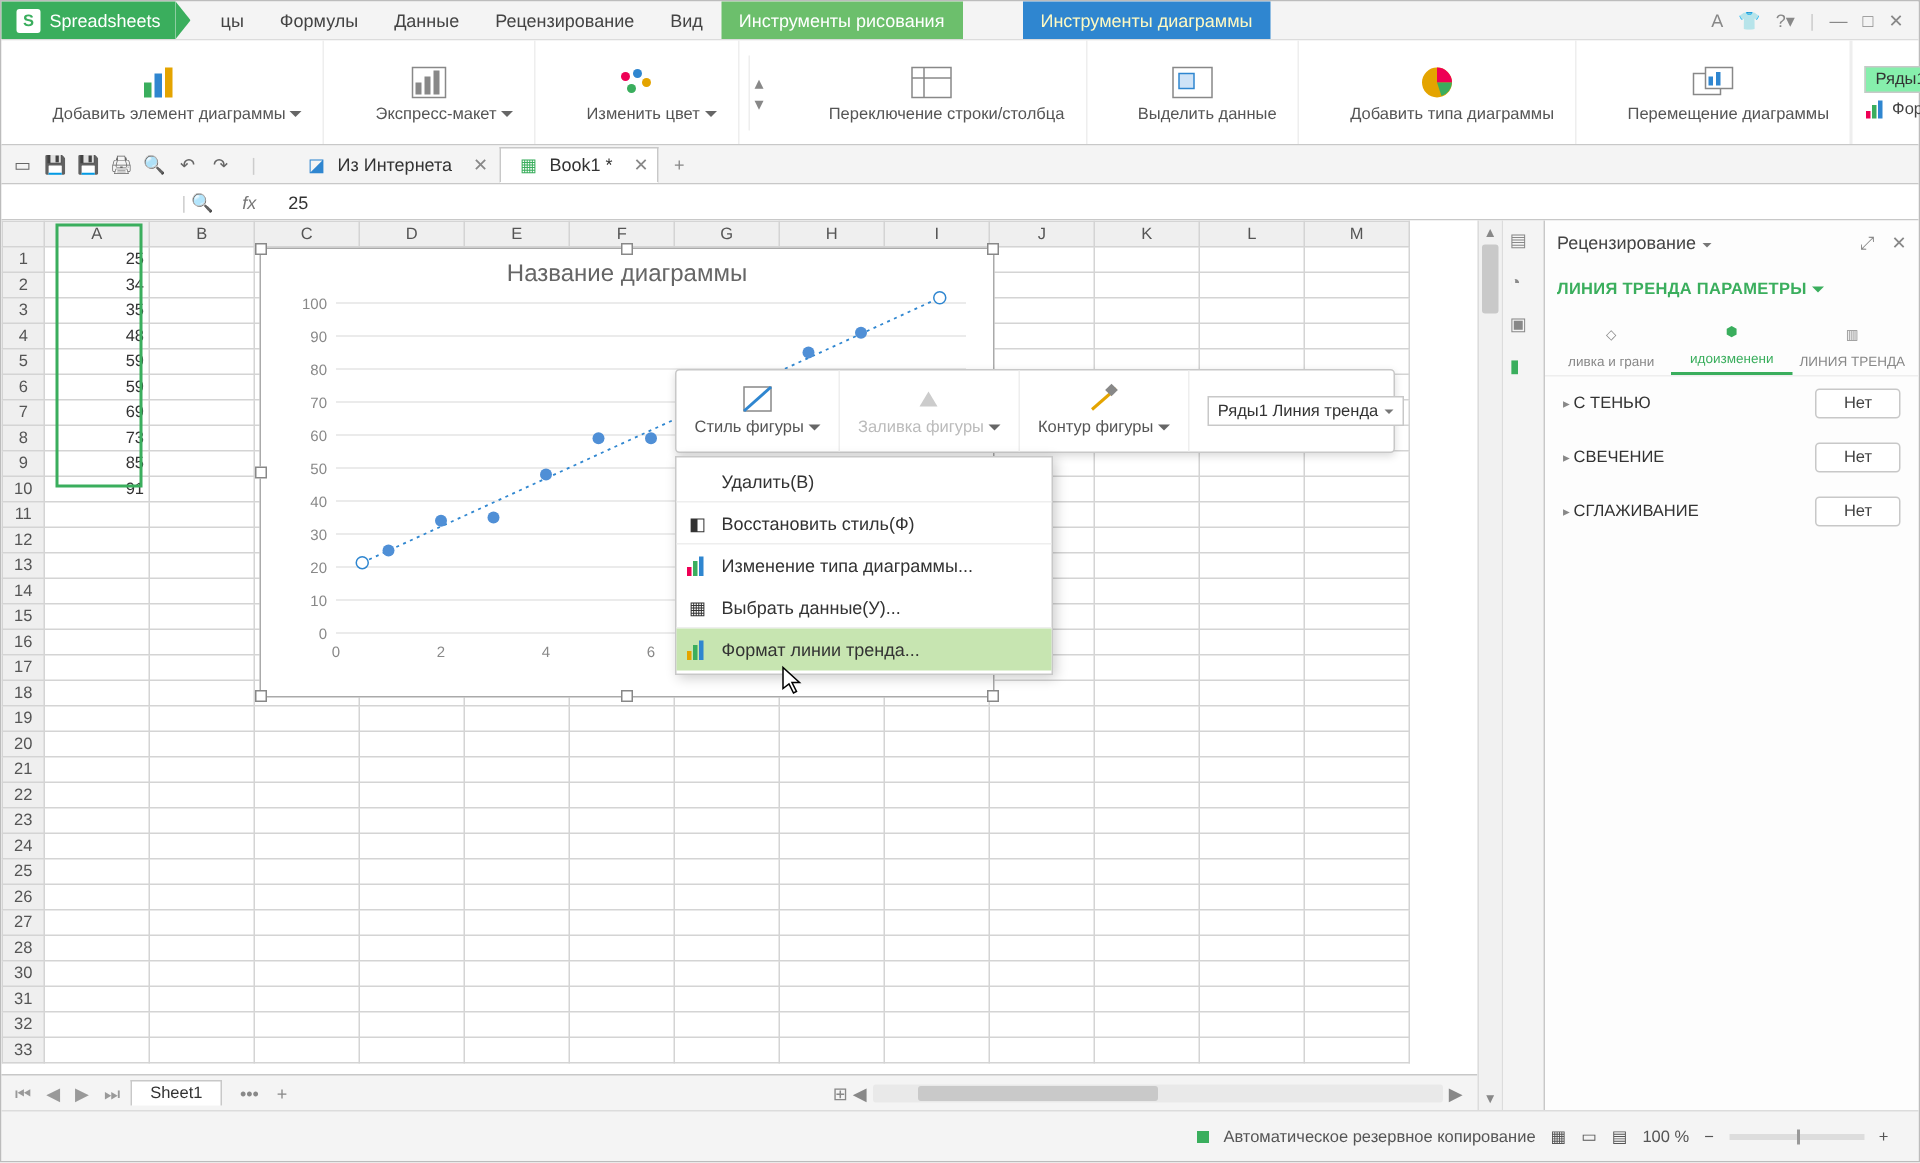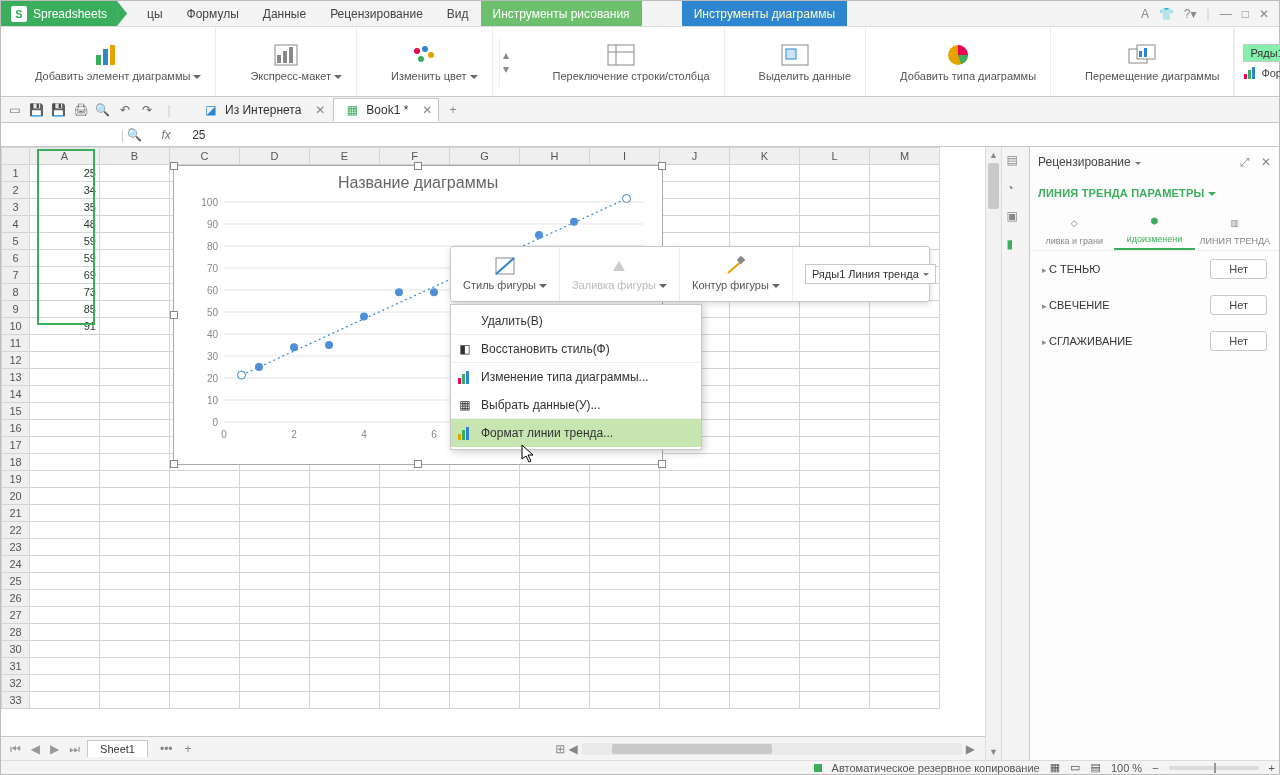--- a/index.html
+++ b/index.html
@@ -118,21 +118,21 @@
 
   
   .sheetbar{display:flex;align-items:center;height:24px;background:#f4f4f4;border-top:1px solid var(--border);padding-left:6px;gap:4px;}
   .sheetbar .nav{color:#999;padding:0 3px;}
   .sheetbar .sh{padding:2px 12px;background:#fff;border:1px solid var(--border);border-bottom:none;font-size:11px;}
   .sheetbar .hscroll{flex:1;display:flex;align-items:center;justify-content:flex-end;padding-right:10px;}
   .sheetbar .htrack{width:380px;height:12px;background:#e9e9e9;position:relative;border-radius:2px;}
   .sheetbar .hthumb{position:absolute;left:30px;width:160px;top:1px;bottom:1px;background:#c9c9c9;border-radius:2px;}
 
   
-  .status{display:flex;align-items:center;height:14px;background:#f4f4f4;border-top:1px solid var(--border-light);font-size:11px;color:#555;padding:0 4px;gap:10px;}
+  .status{display:flex;align-items:center;height:34px;background:#f4f4f4;border-top:1px solid var(--border-light);font-size:11px;color:#555;padding:0 20px;gap:10px;}
   .status .spacer{flex:1;}
   .status .zoom-track{width:90px;height:4px;background:#ddd;position:relative;}
   .status .zoom-track::after{content:"";position:absolute;left:50%;top:-3px;width:2px;height:10px;background:#999;}
   .status .led{width:8px;height:8px;background:var(--green);display:inline-block;}
 
   .dd-caret::after{content:"";display:inline-block;margin-left:4px;border:3px solid transparent;border-top-color:#777;transform:translateY(2px);}
 
   
   svg{overflow:visible;}
 </style>

